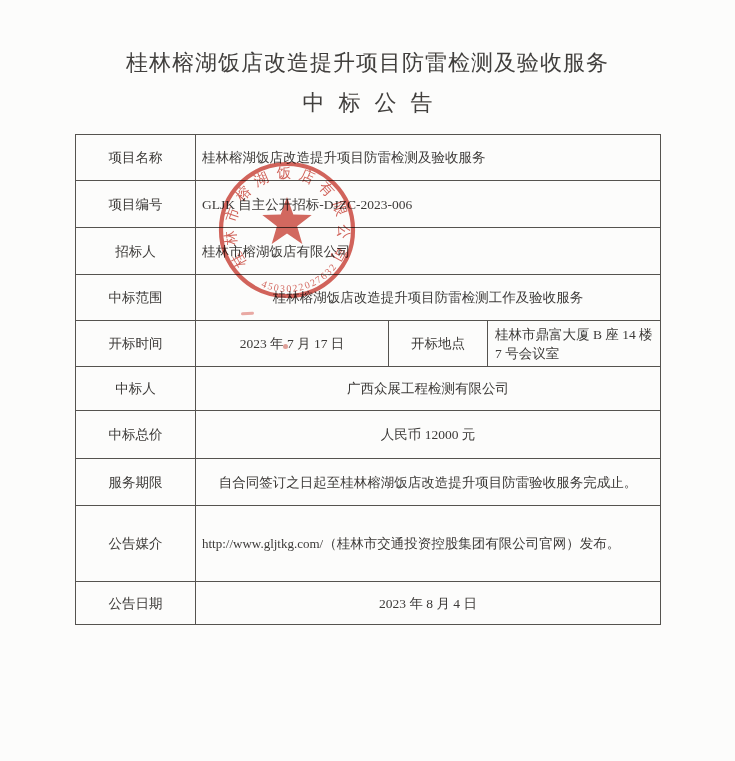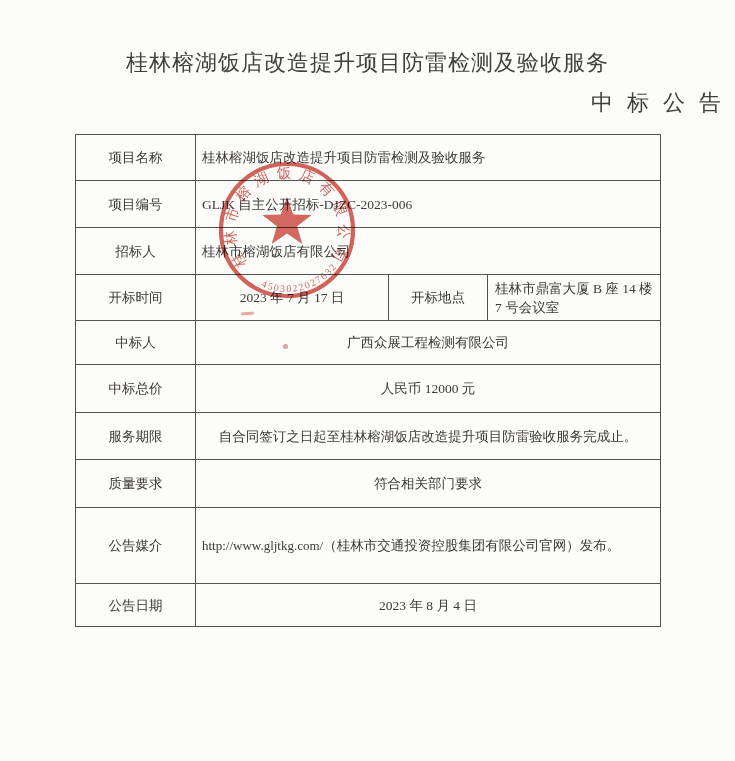--- a/index.html
+++ b/index.html
@@ -26,21 +26,20 @@
     font-size:22px;
     letter-spacing:1px;
     line-height:30px;
   }
   .title-line2{
     margin-top:10px;
     font-size:22px;
     letter-spacing:14px;
     text-indent:14px;
     line-height:30px;
-    text-align:right;
   }
   table.main{
     position:absolute;
     left:75px;top:134px;
     width:585px;
     border-collapse:collapse;
     table-layout:fixed;
   }
   table.main td{
     border:1.6px solid #55534f;
@@ -106,40 +105,40 @@
       </tr>
       <tr style="height:47px">
         <td class="lbl">项目编号</td>
         <td class="v-left" colspan="3">GLJK 自主公开招标-DJZC-2023-006</td>
       </tr>
       <tr style="height:47px">
         <td class="lbl">招标人</td>
         <td class="v-left" colspan="3">桂林市榕湖饭店有限公司</td>
       </tr>
       <tr style="height:46px">
+        <td class="lbl">中标范围</td>
+        <td class="v-center" colspan="3">桂林榕湖饭店改造提升项目防雷检测工作及验收服务</td>
+      </tr>
+      <tr style="height:46px">
         <td class="lbl">开标时间</td>
         <td class="v-center">2023 年 7 月 17 日</td>
         <td class="lbl">开标地点</td>
         <td class="v-left" style="padding-left:7px">桂林市鼎富大厦 B 座 14 楼 7 号会议室</td>
       </tr>
       <tr style="height:44px">
         <td class="lbl">中标人</td>
         <td class="v-center" colspan="3">广西众展工程检测有限公司</td>
       </tr>
       <tr style="height:48px">
         <td class="lbl">中标总价</td>
         <td class="v-center" colspan="3">人民币 12000 元</td>
       </tr>
       <tr style="height:47px">
         <td class="lbl">服务期限</td>
         <td class="v-center" colspan="3">自合同签订之日起至桂林榕湖饭店改造提升项目防雷验收服务完成止。</td>
-      </tr>
-      <tr style="height:48px">
-        <td class="lbl">质量要求</td>
-        <td class="v-center" colspan="3">符合相关部门要求</td>
       </tr>
       <tr style="height:76px">
         <td class="lbl">公告媒介</td>
         <td class="v-left" colspan="3"><span class="mono">http://www.gljtkg.com/</span><span>（桂林市交通投资控股集团有限公司官网）发布。</span></td>
       </tr>
       <tr style="height:43px">
         <td class="lbl">公告日期</td>
         <td class="v-center" colspan="3">2023 年 8 月 4 日</td>
       </tr>
     </tbody>

